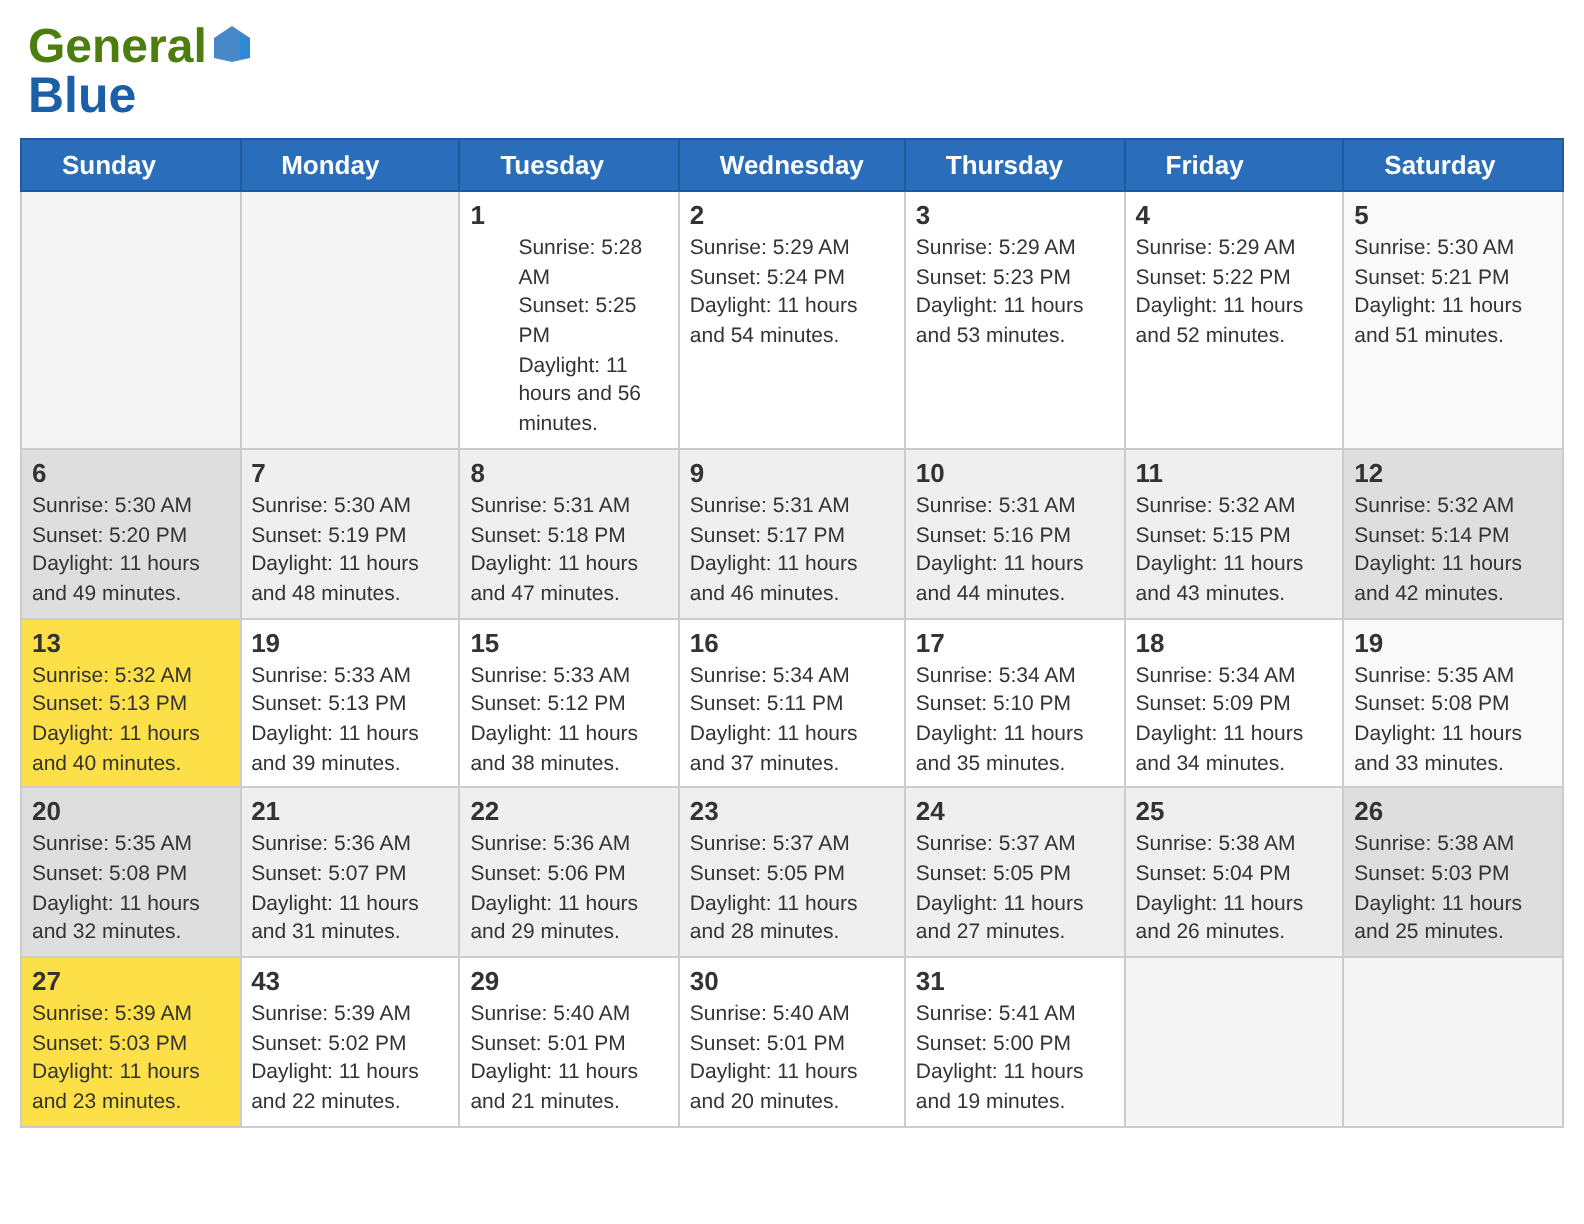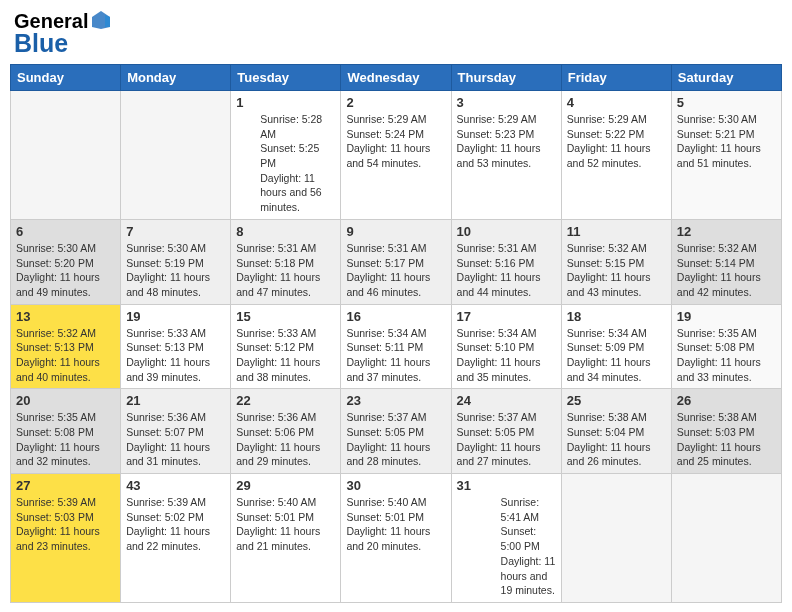--- a/index.html
+++ b/index.html
@@ -36,21 +36,21 @@
     }
     .calendar {
       width: 100%;
       border-collapse: collapse;
       border: 1px solid #ccc;
     }
     .calendar th {
       background-color: #2a6ebb;
       color: #fff;
       text-align: left;
-      padding: 5px 6px;
+      padding: 5px 20px;
       font-size: 13px;
       border: 1px solid #1e5a9e;
       margin-left: 12px;
     }
     .calendar td {
       vertical-align: top;
       border: 1px solid #ccc;
       padding: 4px 5px;
       width: calc(100% / 7);
       min-height: 80px;
@@ -87,21 +87,21 @@
     tbody tr:nth-child(even) td:nth-child(7) {
       background: #dedede;
     }
   </style>
 </head>
 <body>
 
 <div class="header">
   <div class="logo">
     <div style="display:flex;align-items:center;">
-      <span style="font-size:20px;font-weight:bold;color:#000000;">General</span>
+      <span style="font-size:24px;font-weight:bold;color:#4d7c0f;">General</span>
       <svg width="22" height="22" viewBox="0 0 22 22" style="margin-left:2px;margin-top:-4px;">
         <path d="M11 2 L20 8 L20 18 L11 20 L2 18 L2 8 Z" fill="#1a6abb" opacity="0.8"></path>
         <path d="M15 6 L20 8 L20 18 L15 18 Z" fill="#2a8ad4" opacity="0.9"></path>
       </svg>
     </div>
     <span style="font-size:25px;font-weight:bold;color:#1a5fa8;margin-top:-4px;">Blue</span>
   </div>
   <div class="title-section">
     <div class="month-title"></div>
     <div class="location"></div>
@@ -307,21 +307,21 @@
 Daylight: 11 hours and 21 minutes.</div>
         </td>
         <td>
           <span class="day-num">30</span>
           <div class="day-info" style="white-space: pre-line;">Sunrise: 5:40 AM
 Sunset: 5:01 PM
 Daylight: 11 hours and 20 minutes.</div>
         </td>
         <td>
           <span class="day-num">31</span>
-          <div class="day-info" style="white-space: pre-line; margin-left: 44px;">Sunrise: 5:41 AM
+          <div class="day-info" style="white-space: pre-line;">Sunrise: 5:41 AM
 Sunset: 5:00 PM
 Daylight: 11 hours and 19 minutes.</div>
         </td>
         <td class="empty-cell"></td>
         <td class="empty-cell"></td>
       </tr>
     </tbody>
 </table>
 
 </body></html>

